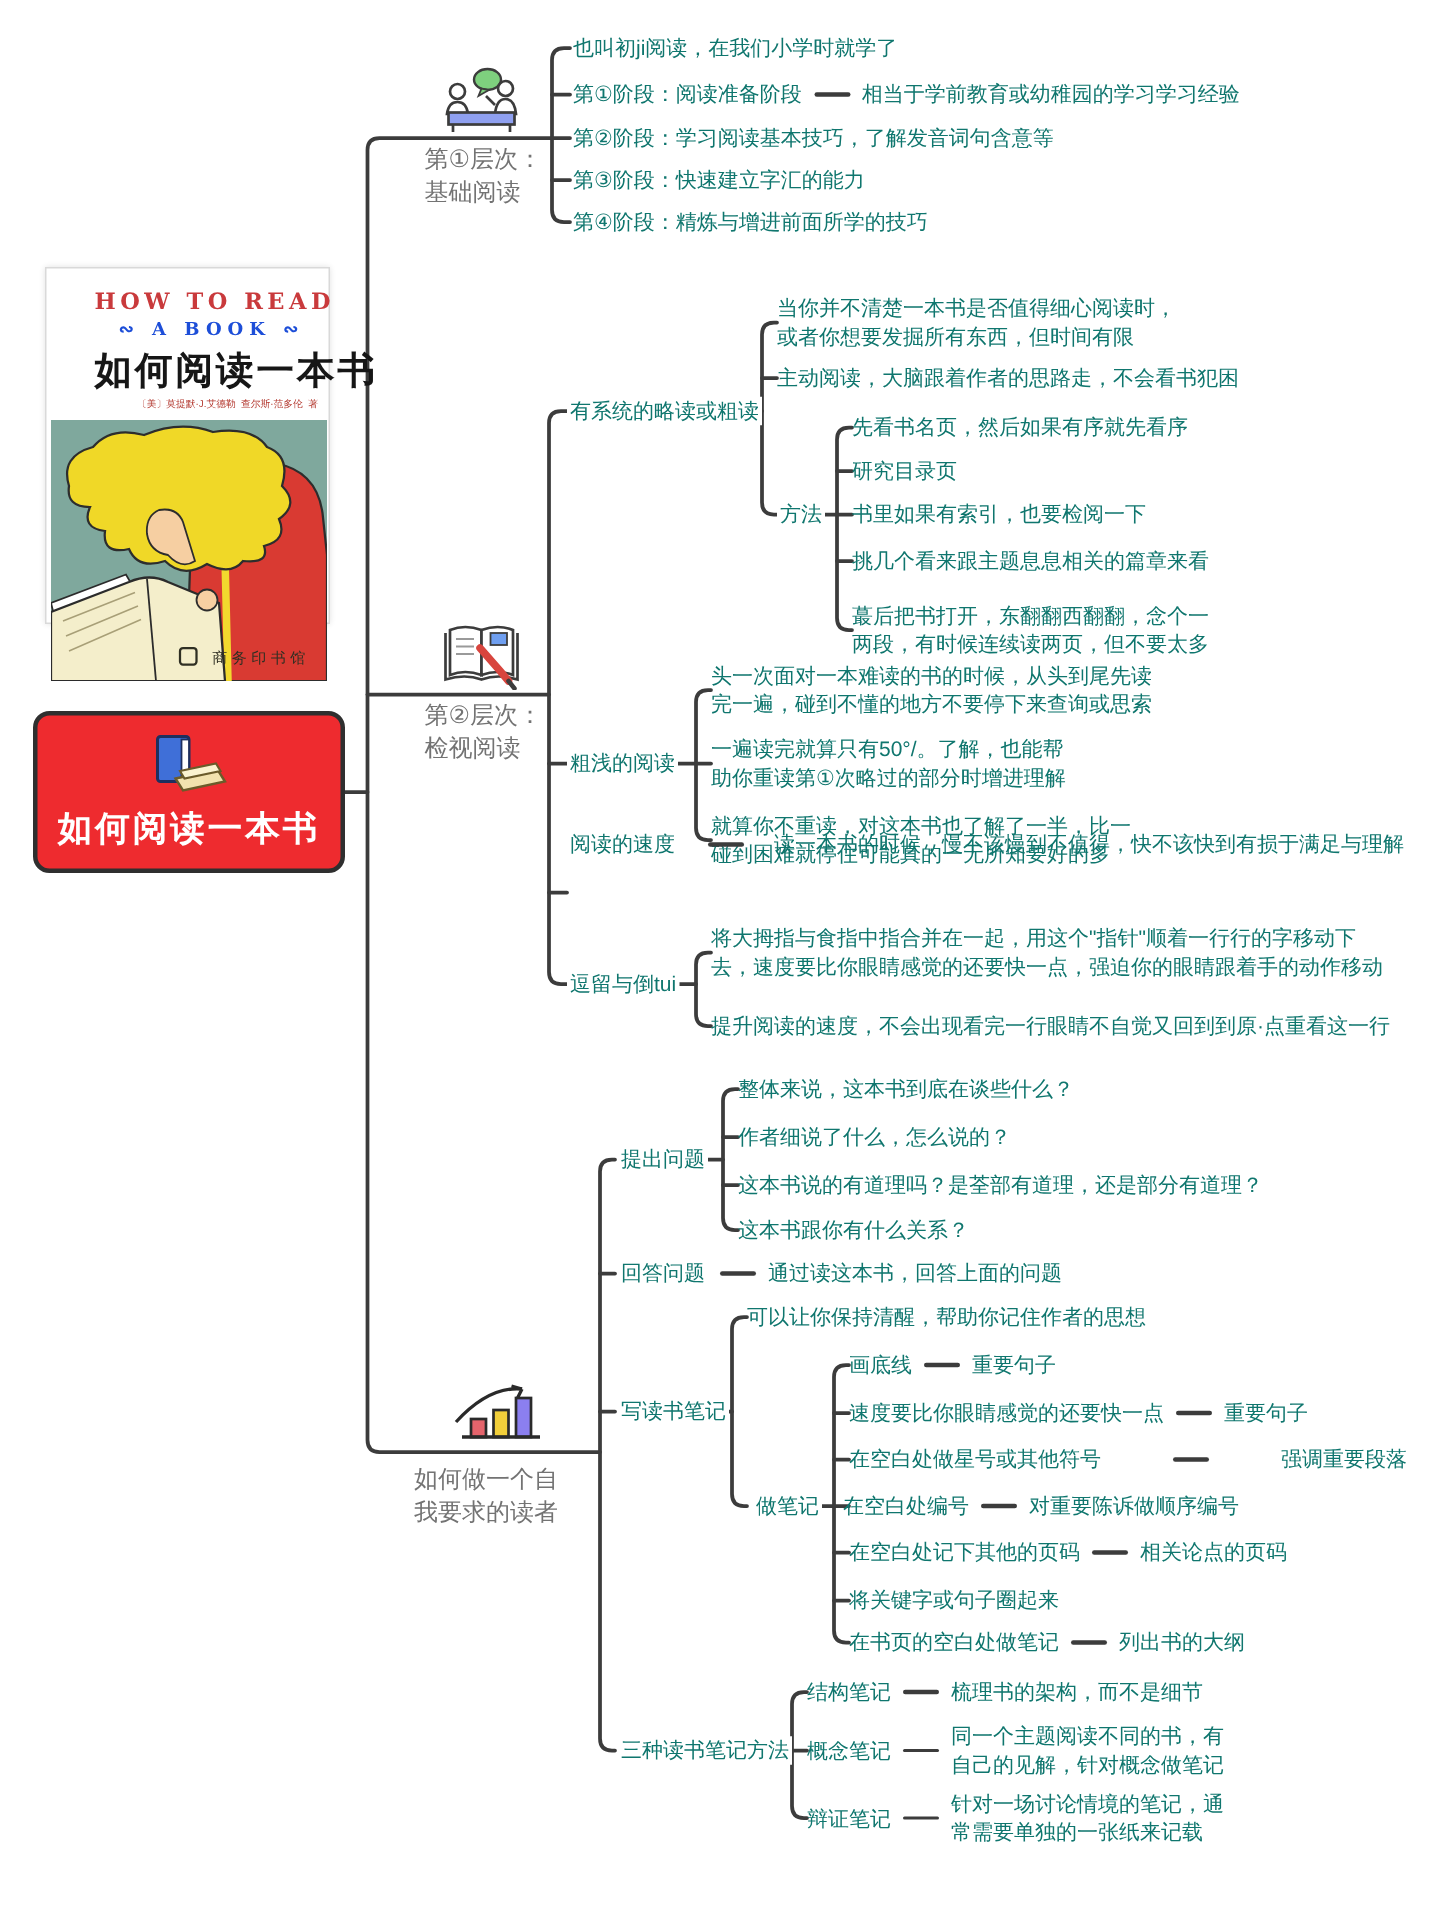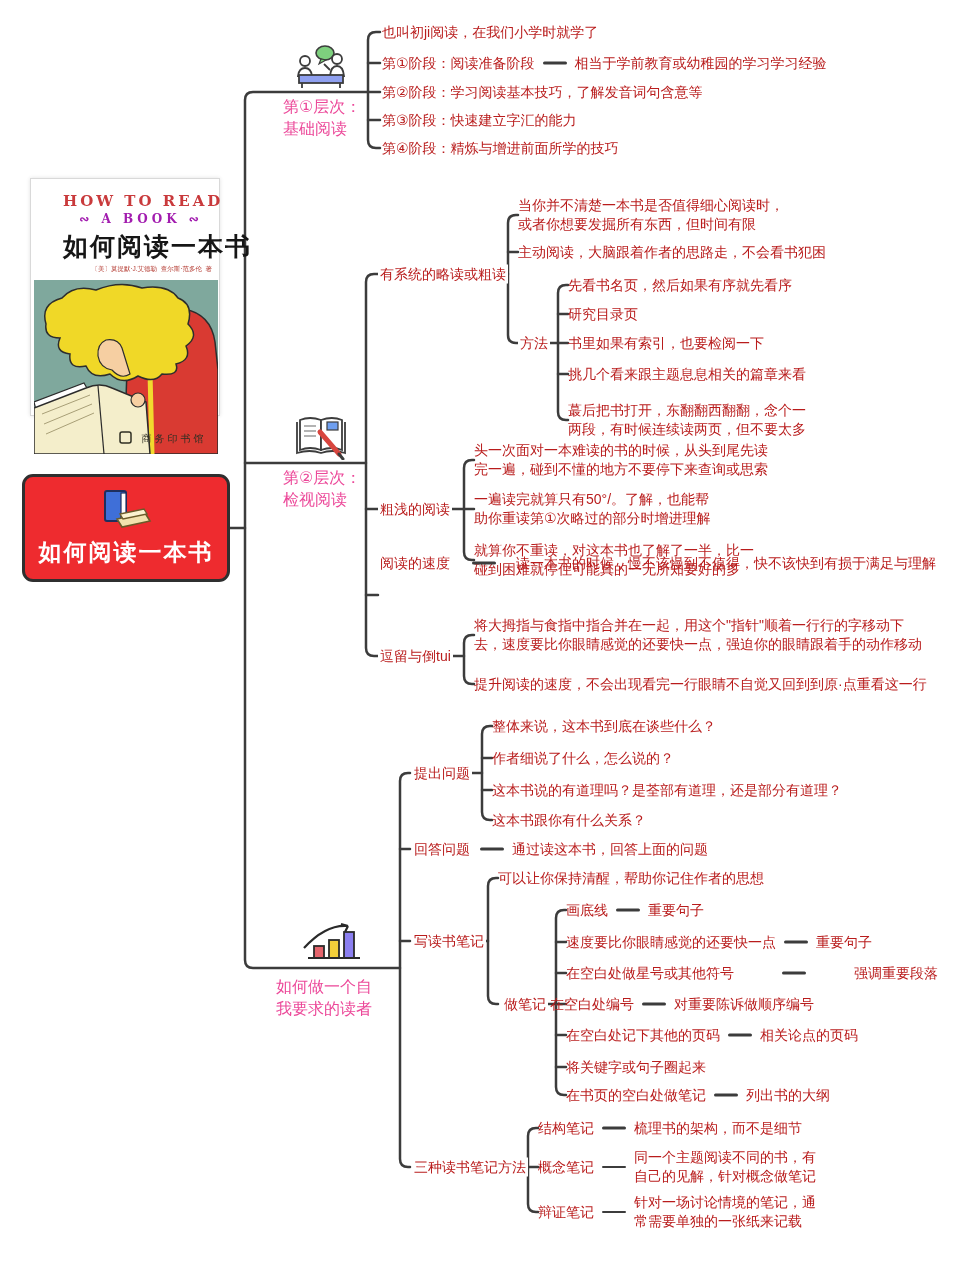--- a/index.html
+++ b/index.html
@@ -1,36 +1,36 @@
 <!DOCTYPE html>
 <html><head>
 <meta charset="utf-8">
 <style>
   html,body{margin:0;padding:0;background:#fff;}
   .canvas{position:relative;width:960px;height:1280px;background:#ffffff;overflow:hidden;
           font-family:"Liberation Sans","DejaVu Sans",sans-serif;}
   .wires{position:absolute;left:0;top:0;}
   .row{position:absolute;display:flex;align-items:center;transform:translateY(-50%);
-       color:#b91c1c;font-size:14px;}
+       color:#0f766e;font-size:14px;}
   .t{white-space:pre;line-height:19px;}
   .lab{white-space:pre;background:#fff;padding:0 2px;line-height:19px;}
   .dash{width:24px;height:2.5px;background:#3c3c3c;border-radius:2px;margin:0 8px;flex:none;}
-  .blabel{position:absolute;font-size:16px;line-height:22px;white-space:pre;color:#ec4899;}
+  .blabel{position:absolute;font-size:16px;line-height:22px;white-space:pre;color:#737373;}
   .icon{position:absolute;}
   
   .root{position:absolute;left:22px;top:474px;width:208px;height:108px;background:#ee2b2f;
         border:3px solid #2f2f2f;border-radius:11px;box-sizing:border-box;display:flex;
         flex-direction:column;align-items:center;justify-content:center;gap:6px;}
   .root-label{color:#ffffff;font-size:23px;font-weight:bold;letter-spacing:2px;white-space:pre;}
   
   .cover{position:absolute;left:30px;top:178px;width:190px;height:238px;background:#ffffff;
          border:1px solid #d9d9d9;box-sizing:border-box;box-shadow:0 0 4px rgba(0,0,0,.12);padding-left:32px;}
   .cover-en1{margin-top:13px;text-align:center;color:#c93a3c;font-family:"DejaVu Serif","Liberation Serif",serif;
              font-size:15px;font-weight:bold;letter-spacing:3px;white-space:pre;}
-  .cover-en2{margin-top:2px;text-align:center;color:#a21caf;font-family:"DejaVu Serif","Liberation Serif",serif;
+  .cover-en2{margin-top:2px;text-align:center;color:#1d4ed8;font-family:"DejaVu Serif","Liberation Serif",serif;
              font-size:12px;font-weight:bold;letter-spacing:4px;white-space:pre;}
   .cover-cn{margin-top:4px;text-align:center;color:#161616;font-size:25px;font-weight:bold;
             letter-spacing:2px;font-family:"DejaVu Serif","Liberation Serif",serif;white-space:pre;}
   .cover-author{margin-top:2px;text-align:right;padding-right:7px;color:#b43a31;font-size:6.5px;white-space:pre;}
   .cover-art{position:absolute;left:3px;top:101px;}
 </style>
 </head>
 <body>
 
 <div class="canvas">
@@ -297,21 +297,21 @@
   <div class="row" style="left:566px;top:942px;">
     <span class="t">速度要比你眼睛感觉的还要快一点</span>
     <i class="dash"></i>
     <span class="t">重要句子</span>
     </div>
   <div class="row" style="left:566px;top:973px;gap:40px;">
     <span class="t">在空白处做星号或其他符号</span>
     <i class="dash"></i>
     <span class="t">强调重要段落</span>
     </div>
-  <div class="row" style="left:550px;top:1004px;align-items:center;">
+  <div class="row" style="left:562px;top:1004px;align-items:center;">
     <span class="t">在空白处编号</span>
     <i class="dash"></i>
     <span class="t">对重要陈诉做顺序编号</span>
     </div>
   <div class="row" style="left:566px;top:1035px;">
     <span class="t">在空白处记下其他的页码</span>
     <i class="dash"></i>
     <span class="t">相关论点的页码</span>
     </div>
   <div class="row" style="left:566px;top:1067px;">

